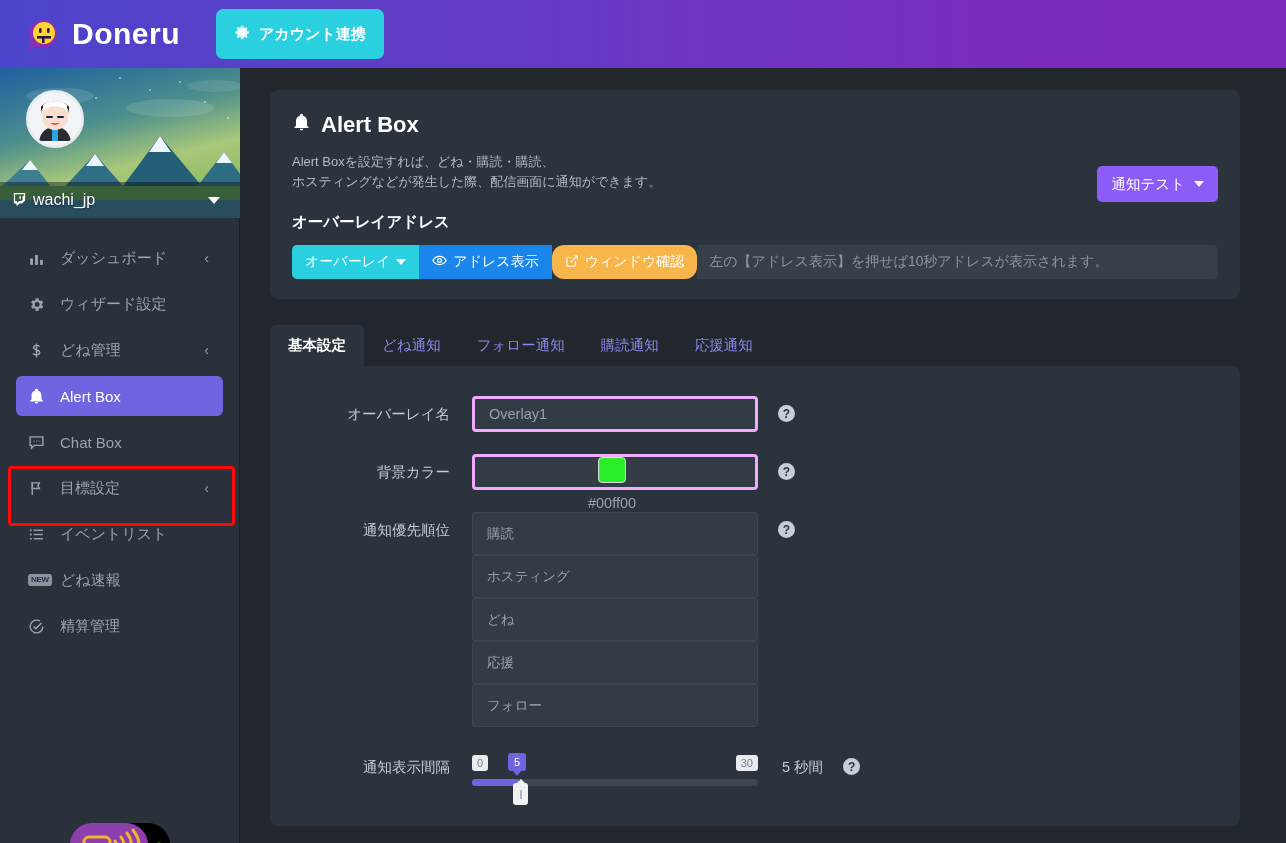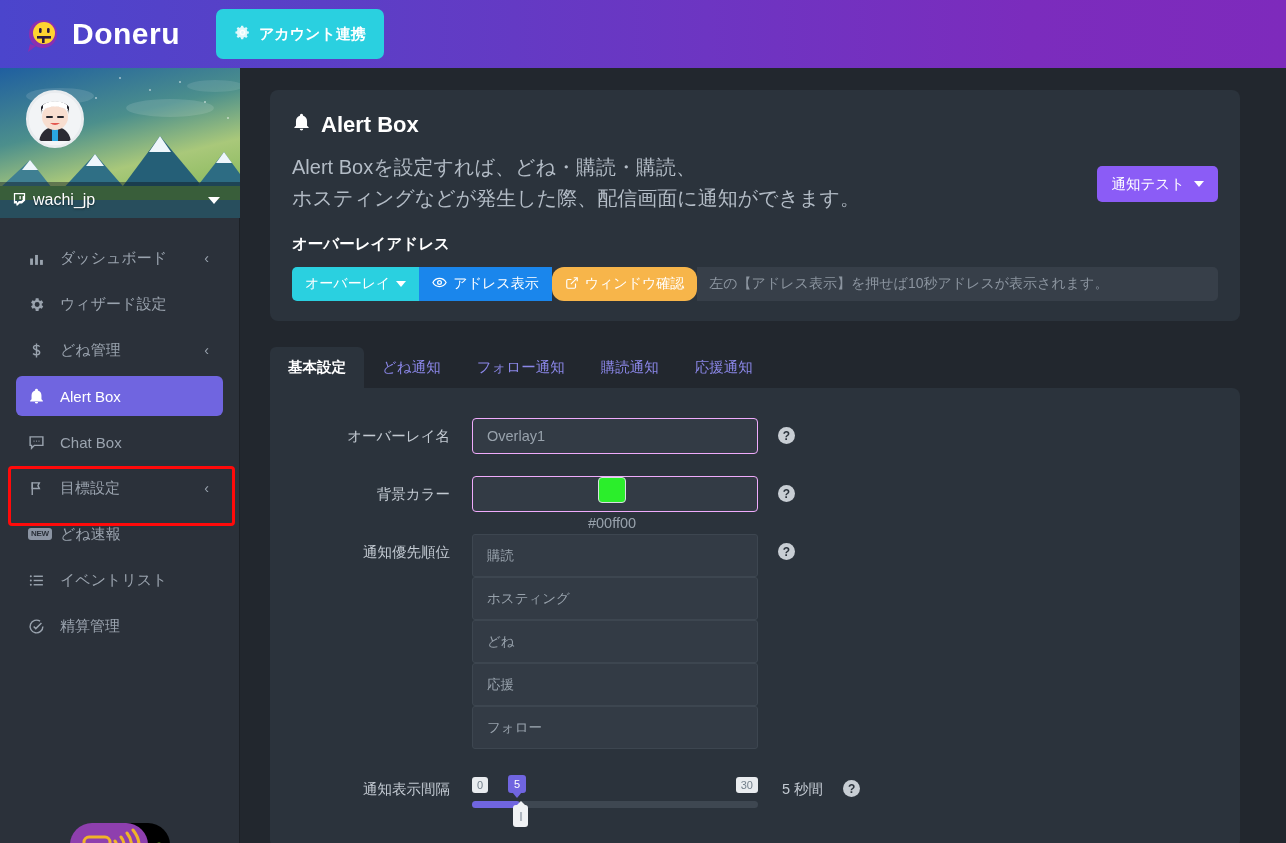--- a/index.html
+++ b/index.html
@@ -99,21 +99,21 @@
   }
   .card {
     background: #2b333c; border-radius: 8px; padding: 22px 22px 20px 22px;
     position: relative;
   }
   .card-title {
     color: #ffffff; font-size: 22px; font-weight: 700;
     display: flex; align-items: center; gap: 10px;
   }
   .card-desc {
-    color: #b3bcc6; font-size: 20px; line-height: 1.55; margin-top: 14px;
+    color: #b3bcc6; font-size: 13px; line-height: 1.55; margin-top: 14px;
     white-space: pre-line;
   }
   .sect-title {
     color: #ffffff; font-size: 15.5px; font-weight: 700; margin-top: 20px;
   }
   .addr-row { display: flex; margin-top: 12px; }
   .btn {
     border: none; height: 34px; display: flex; align-items: center;
     gap: 6px; padding: 0 13px; font-size: 14px; color: #fff; cursor: pointer;
     font-family: "Liberation Sans", "DejaVu Sans", sans-serif; font-weight: 500;
@@ -149,21 +149,21 @@
   }
 
   
   .frow { display: flex; align-items: flex-start; margin-bottom: 22px; }
   .flabel {
     width: 180px; text-align: right; padding-right: 22px;
     color: #c3cad2; font-size: 14.5px; line-height: 36px;
   }
   .fctrl { width: 286px; }
   .finput {
-    width: 286px; height: 36px; background: #333b45; border: 1px solid #f0abfc;
+    width: 286px; height: 36px; background: #333b45; border: 3px solid #f0abfc;
     border-radius: 4px; color: #98a2ac; font-size: 14.5px;
     display: flex; align-items: center; padding: 0 14px;
   }
   .color-input { padding-left: 8px; gap: 12px; flex-direction: column; }
   .color-swatch {
     width: 28px; height: 26px; border-radius: 4px; background: #2bee2b;
     border: 1px solid #d8dde2; flex: none;
   }
   .prio-item {
     width: 286px; height: 43px; background: #333b45; border: 1px solid #3d4650;
@@ -370,37 +370,37 @@
             <path d="M6 3v18"></path>
               <path d="M6 4h10l-2 4 2 4H6z"></path>
           </svg>
         </span>
         <span class="nav-label">目標設定</span>
         <span class="nav-chev">‹</span>
       </div>
 
       <div class="nav-item">
         <span class="nav-ic">
-          <span class="badge-new">NEW</span>
-        </span>
-        <span class="nav-label">どね速報</span>
-      </div>
-
-      <div class="nav-item">
-        <span class="nav-ic">
           <svg width="17" height="17" viewBox="0 0 24 24" fill="currentColor">
             <circle cx="4" cy="6" r="1.4"></circle>
               <circle cx="4" cy="12" r="1.4"></circle>
               <circle cx="4" cy="18" r="1.4"></circle>
             <rect x="8" y="5" width="13" height="2"></rect>
               <rect x="8" y="11" width="13" height="2"></rect>
               <rect x="8" y="17" width="13" height="2"></rect>
           </svg>
         </span>
         <span class="nav-label">イベントリスト</span>
+      </div>
+
+      <div class="nav-item">
+        <span class="nav-ic">
+          <span class="badge-new">NEW</span>
+        </span>
+        <span class="nav-label">どね速報</span>
       </div>
 
       <div class="nav-item">
         <span class="nav-ic">
           <svg width="17" height="17" viewBox="0 0 24 24" fill="none" stroke="currentColor" stroke-width="2">
             <path d="M21 12a9 9 0 1 1-4-7.5"></path>
               <path d="M8 12l3 3 8-8"></path>
           </svg>
         </span>
         <span class="nav-label">精算管理</span>

